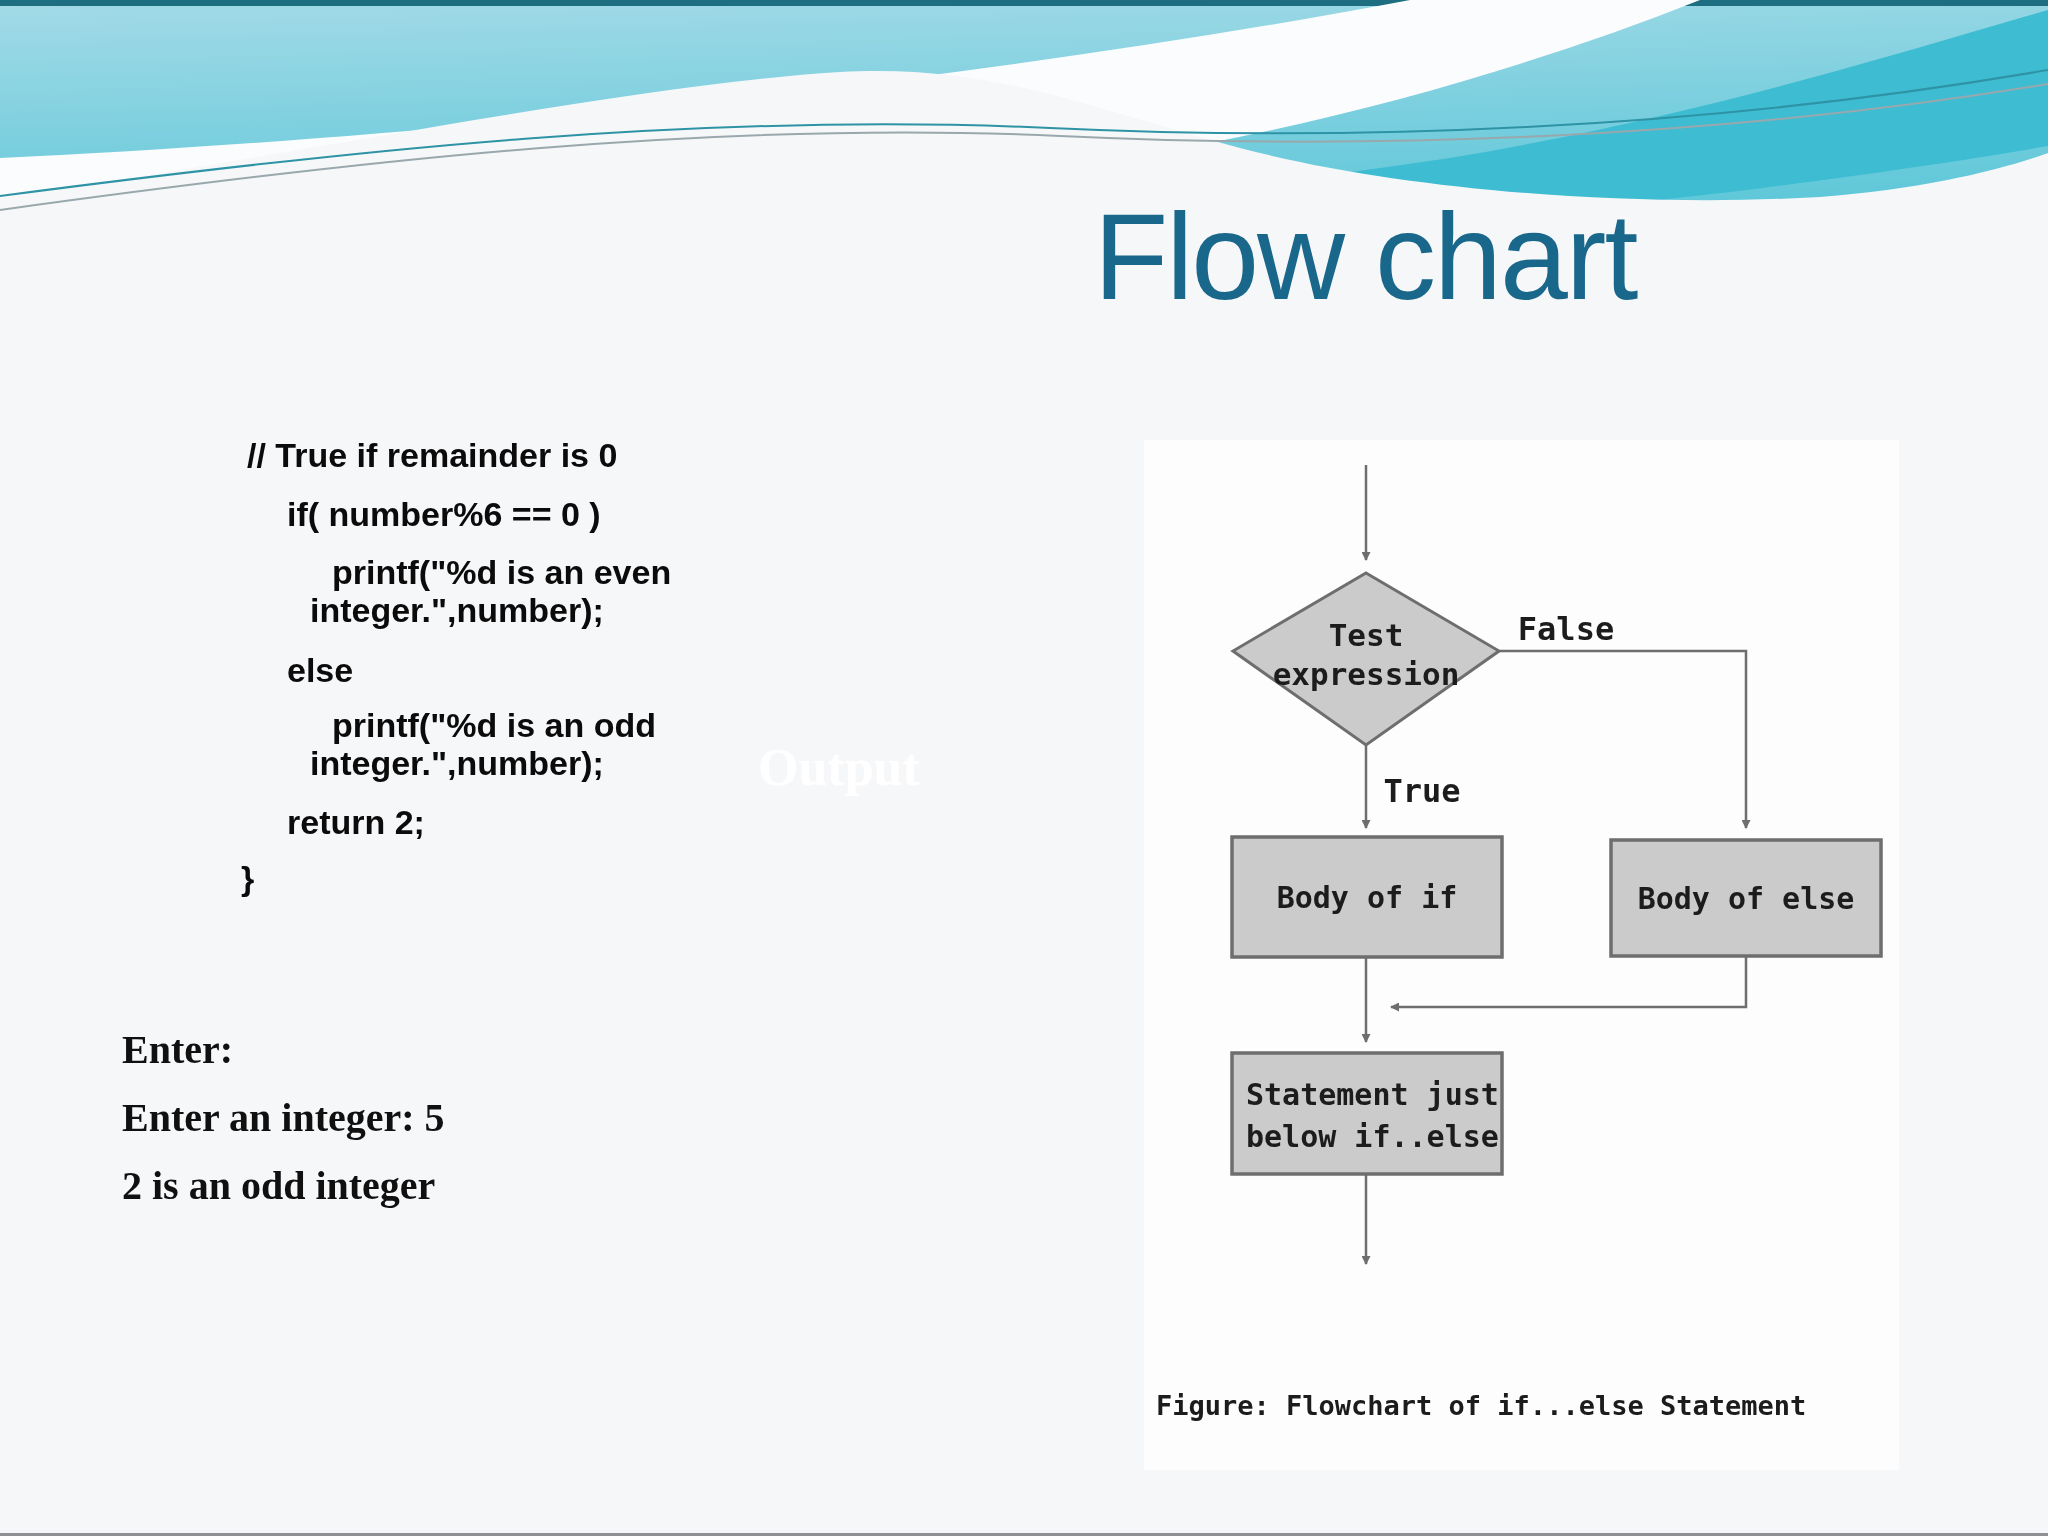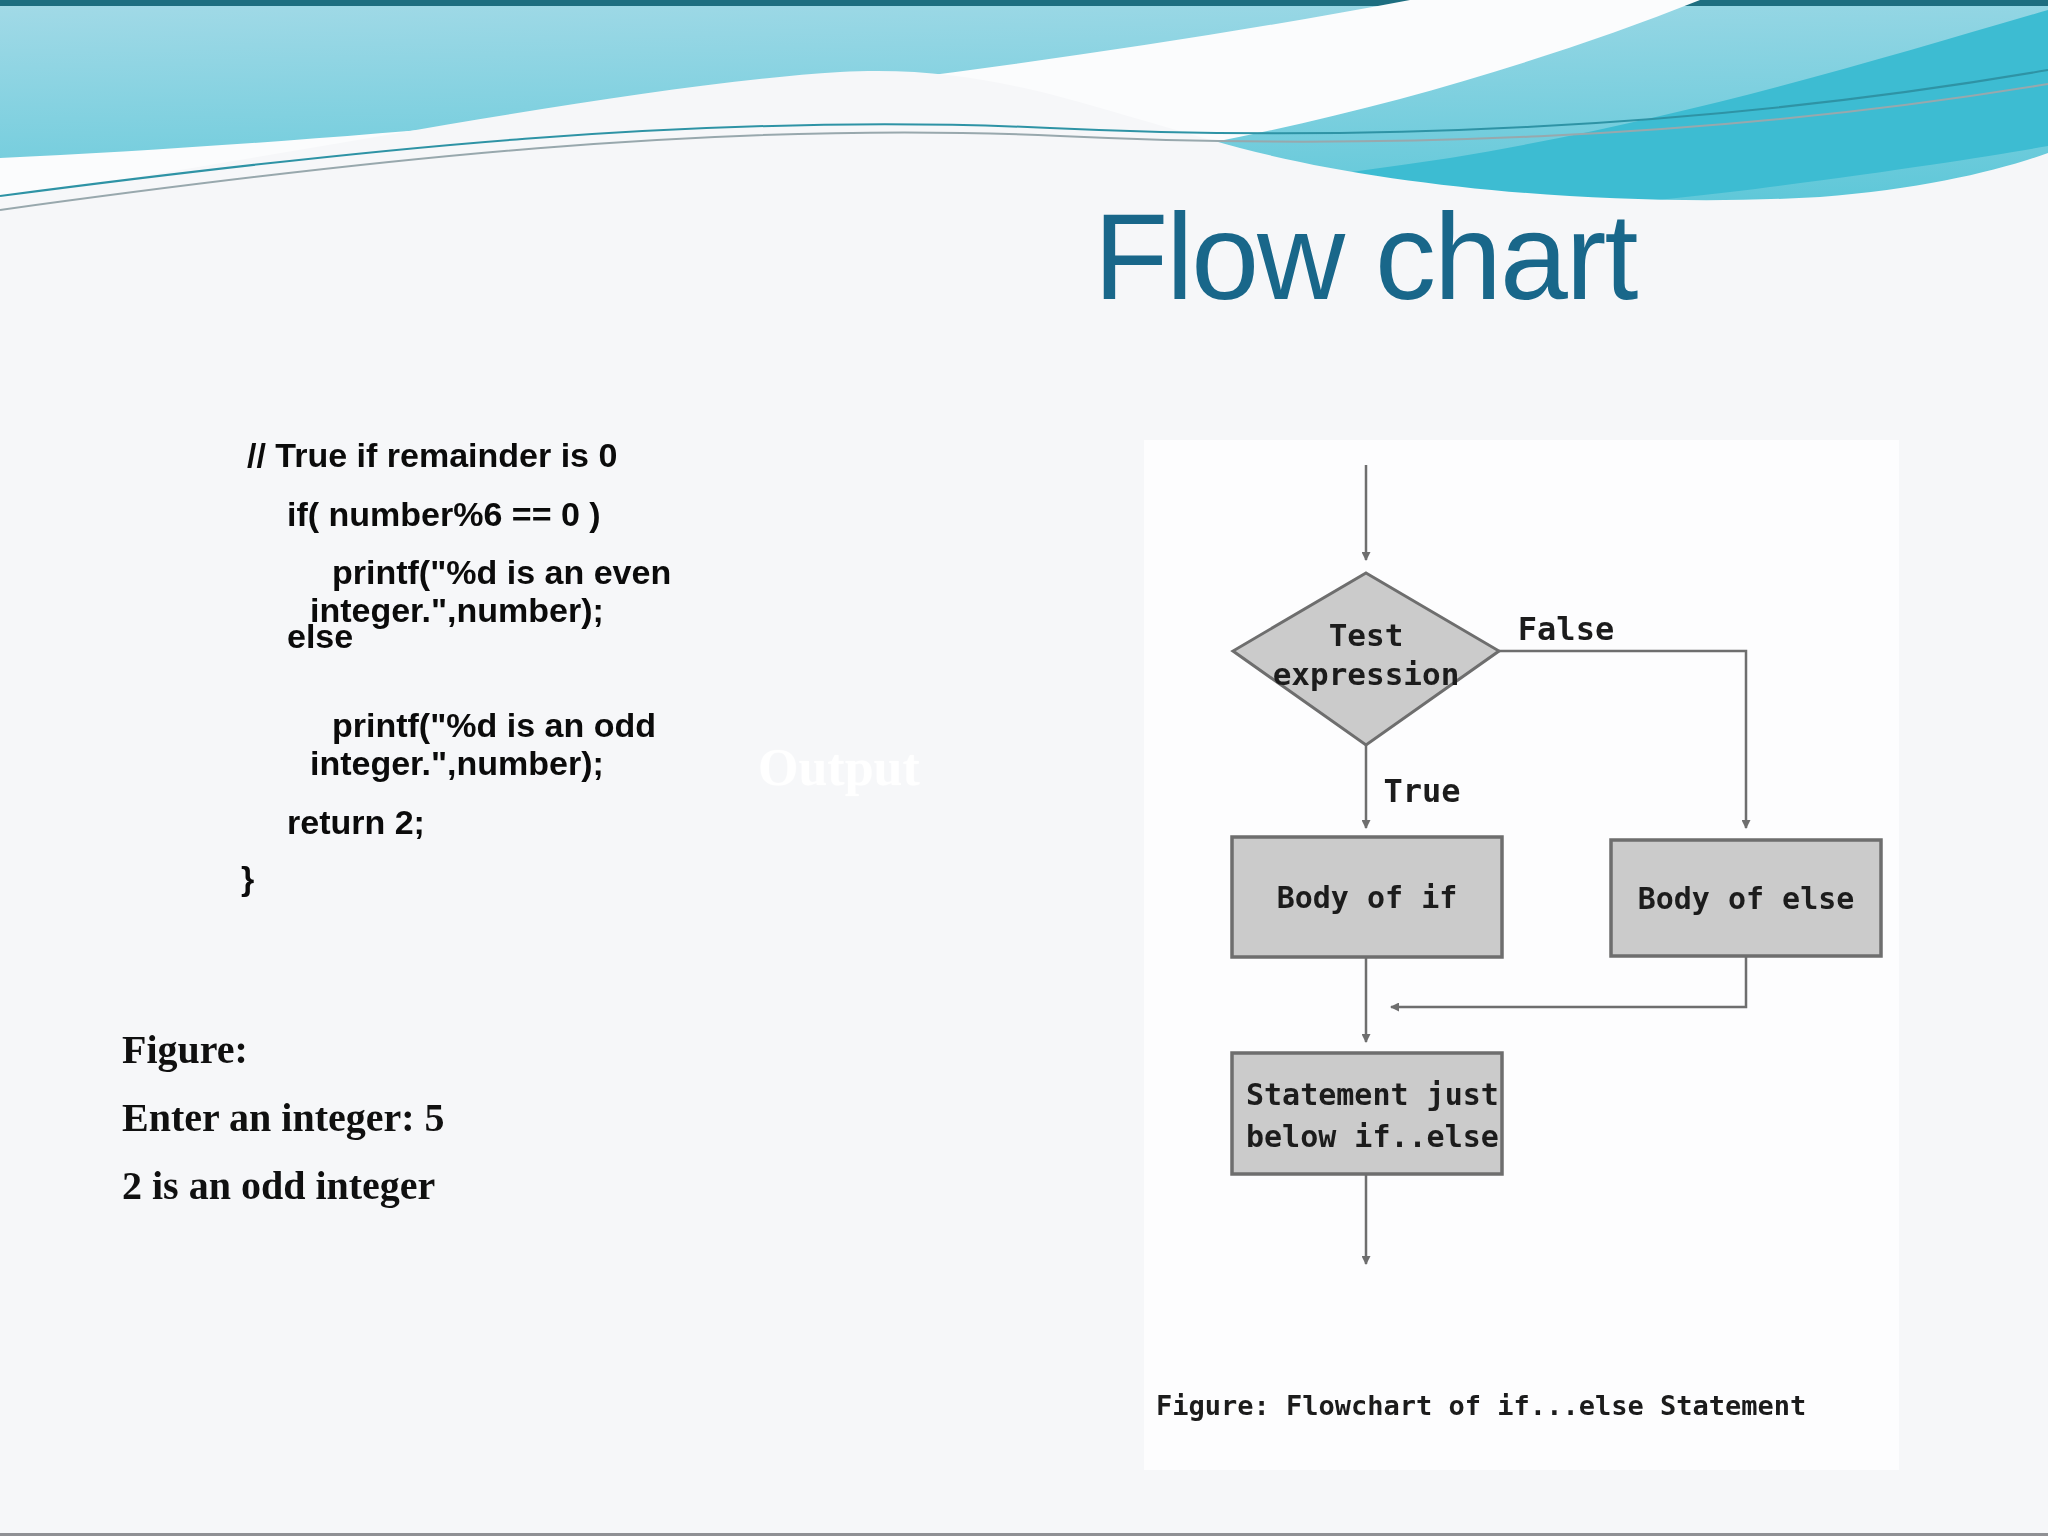--- a/index.html
+++ b/index.html
@@ -92,31 +92,31 @@
     <path d="M 0,210 C 360,160 720,120 1060,136 C 1360,150 1710,140 2048,84" fill="none" stroke="#98a8ad" stroke-width="2"></path>
   </svg>
 
   <div class="slide-title">Flow chart</div>
 
   <div>
     <div class="code-line" style="left:228px;top:435px">// True if remainder is 0</div>
     <div class="code-line" style="left:268px;top:494px">if( number%6 == 0 )</div>
     <div class="code-line" style="left:313px;top:552px">printf("%d is an even</div>
     <div class="code-line" style="left:291px;top:590px">integer.",number);</div>
-    <div class="code-line" style="left:268px;top:616px">else</div>
+    <div class="code-line" style="left:268px;top:650px">else</div>
     <div class="code-line" style="left:313px;top:705px">printf("%d is an odd</div>
     <div class="code-line" style="left:291px;top:743px">integer.",number);</div>
     <div class="code-line" style="left:268px;top:802px">return 2;</div>
     <div class="code-line" style="left:222px;top:858px">}</div>
   </div>
 
   <div class="ghost">Output</div>
 
   <div>
-    <div class="out-line" style="top:1026px">Figure:</div>
+    <div class="out-line" style="top:1026px">Enter:</div>
     <div class="out-line" style="top:1094px">Enter an integer: 5</div>
     <div class="out-line" style="top:1162px">2 is an odd integer</div>
   </div>
 
   <div class="flow-panel">
     <svg viewBox="0 0 755 1030">
       <defs>
         <marker id="arrow" markerWidth="9" markerHeight="9" refX="8" refY="4.5" orient="auto" markerUnits="userSpaceOnUse">
           <path d="M0,0 L9,4.5 L0,9 Z" fill="#6e6e6e"></path>
         </marker>

